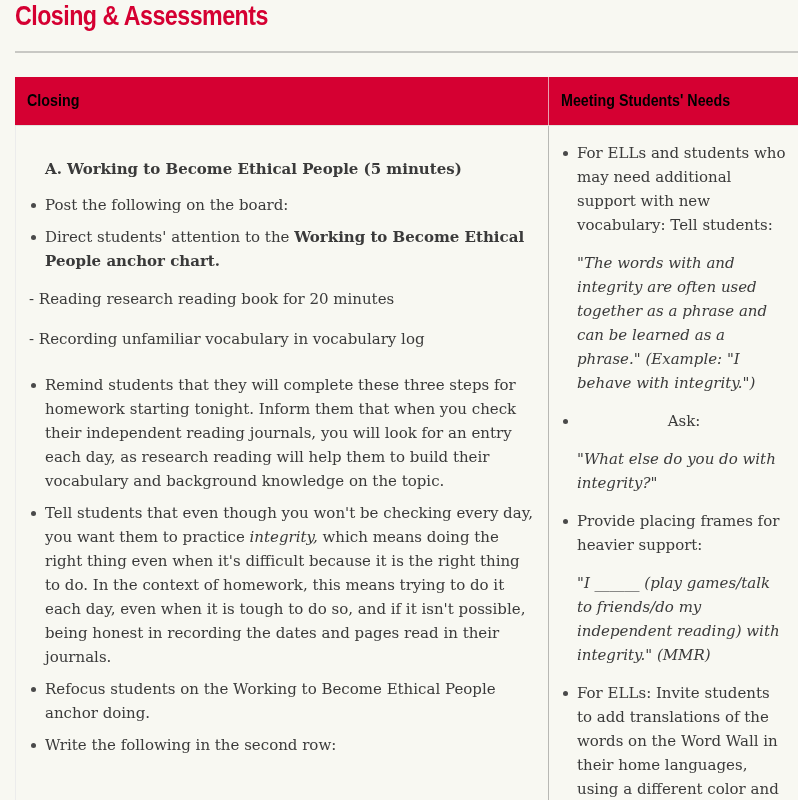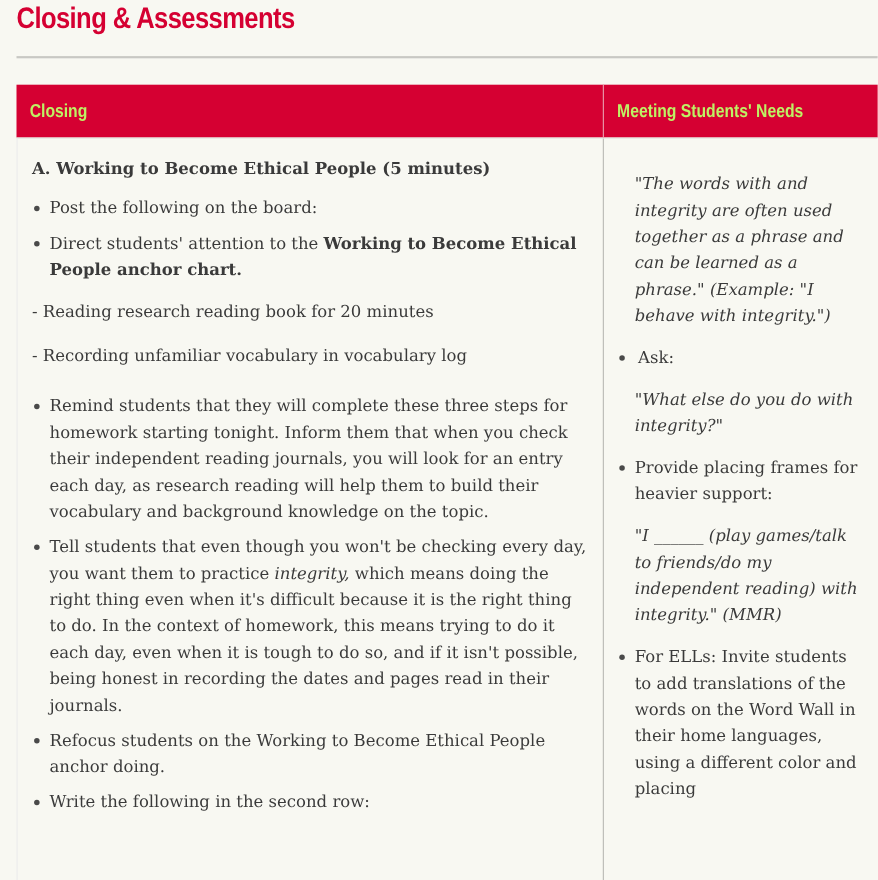--- a/index.html
+++ b/index.html
@@ -46,21 +46,21 @@
       left: 15px;
       top: 77px;
       width: 783px;
     }
     .thead {
       display: flex;
       height: 48px;
       background: #d50032;
     }
     .th {
-      color: #bef264;
+      color: #000000;
       font-family: "Liberation Sans", sans-serif;
       font-weight: bold;
       font-size: 17px;
       line-height: 48px;
       white-space: nowrap;
     }
     .th span {
       display: inline-block;
       transform: scaleX(0.84);
       transform-origin: left center;
@@ -89,21 +89,21 @@
       width: 534px;
       padding: 15px 14px 0 13px;
       border-right: 1px solid #b8b8b4;
       border-left: 1px solid #ececec;
       height: 680px;
     }
     .td.col-right {
       flex: 1;
       padding: 15px 10px 0 14px;
     }
-    .td p { margin: 0; }
+    .td p { margin: 16px; }
     .sub-heading {
       font-weight: bold;
       margin-bottom: 12px !important;
     }
     ul.bullets {
       list-style: none;
       margin: 0;
       padding: 0;
     }
     ul.bullets li {
@@ -128,21 +128,21 @@
       margin: 14px 0 16px 0 !important;
     }
     .after-dash { margin-top: 22px !important; }
     .quote {
       font-style: italic;
       padding-left: 14px;
       margin: 14px 0 14px 0 !important;
     }
     b { font-weight: bold; }
     i { font-style: italic; }
-    .ask-item { padding-left: 17px !important; }
+    .ask-item { padding-left: 17px !important; text-align: center; }
   </style>
 </head>
 <body>
 
 <div class="page">
   <h2 class="section-title">Closing &amp; Assessments</h2>
   <div class="title-rule"></div>
 
   <div class="table">
     <div class="thead">
@@ -174,20 +174,23 @@
           <li>
             <span>Tell students that even though you won't be checking every day, you want them to practice </span><i>integrity,</i><span> which means doing the right thing even when it's difficult because it is the right thing to do. In the context of homework, this means trying to do it each day, even when it is tough to do so, and if it isn't possible, being honest in recording the dates and pages read in their journals.</span>
           </li>
           <li>Refocus students on the Working to Become Ethical People anchor doing.</li>
           <li>Write the following in the second row:</li>
         </ul>
 
       </div>
 
       <div class="td col-right">
+        <ul class="bullets">
+          <li>For ELLs and students who may need additional support with new vocabulary: Tell students:</li>
+        </ul>
         <p class="quote">"The words with and integrity are often used together as a phrase and can be learned as a phrase." (Example: "I behave with integrity.")</p>
 
         <ul class="bullets">
           <li class="ask-item">Ask:</li>
         </ul>
         <p class="quote">"What else do you do with integrity?"</p>
 
         <ul class="bullets">
           <li>Provide placing frames for heavier support:</li>
         </ul>

